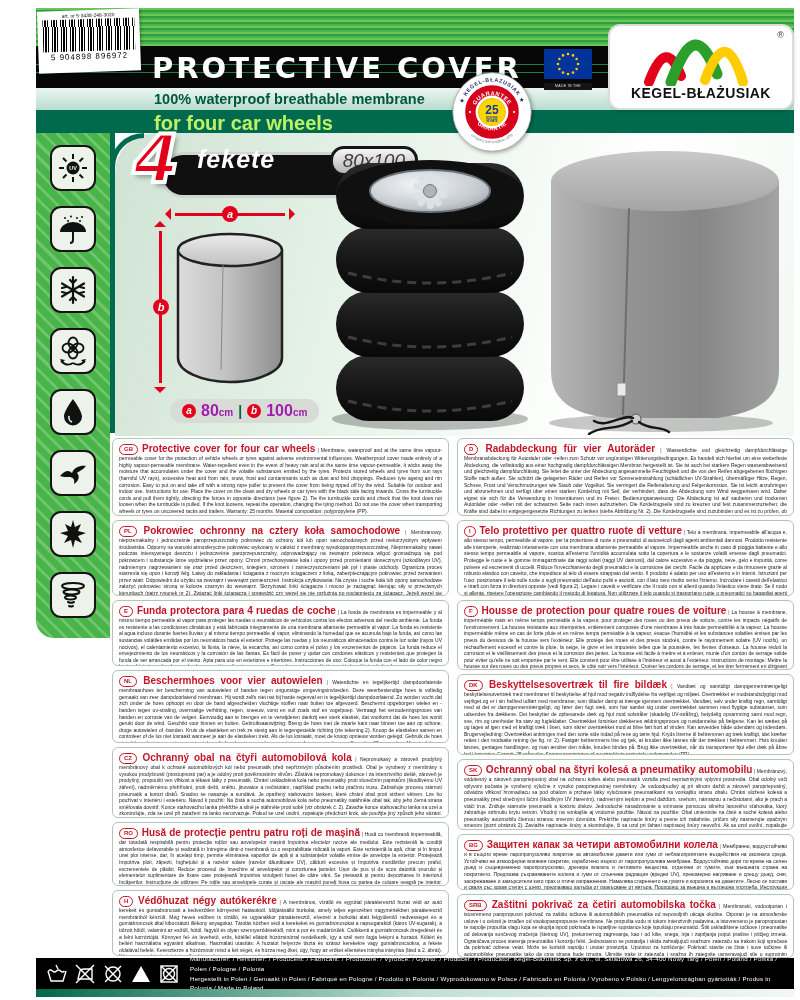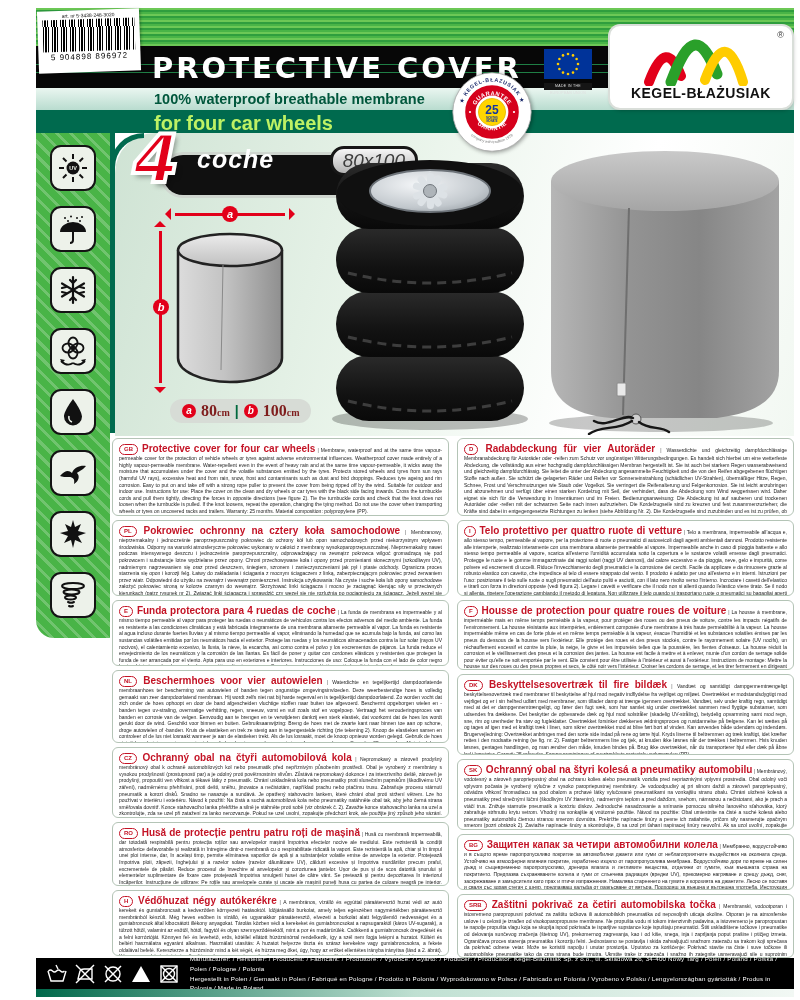--- a/index.html
+++ b/index.html
@@ -82,21 +82,21 @@
   .arrow-v::after{bottom:-10px;border-top-color:#e2001a;border-bottom:0;}
   .dim-letter{position:absolute;width:16px;height:16px;border-radius:50%;background:#e2001a;color:#fff;
     font-size:11px;font-weight:bold;font-style:italic;text-align:center;line-height:16px;z-index:2;}
   .letter-a{left:107px;top:73px;}
   .letter-b{left:38px;top:166px;}
 
   .size-pill{position:absolute;left:55px;top:266px;display:flex;align-items:center;gap:5px;
     background:#d7dcd6;border-radius:14px;padding:3px 12px;}
   .size-pill .cir{width:14px;height:14px;border-radius:50%;background:#e2001a;color:#fff;font-size:10px;
     font-weight:bold;font-style:italic;text-align:center;line-height:14px;}
-  .size-pill .val{color:#7f1d1d;font-weight:bold;font-size:16px;font-family:Liberation Serif, serif;}
+  .size-pill .val{color:#a21caf;font-weight:bold;font-size:16px;}
   .size-pill .val small{font-size:10px;}
   .size-pill .sep{color:#00693e;font-weight:bold;font-size:14px;}
 
   .tires-svg{position:absolute;left:213px;top:0px;width:205px;height:300px;}
   .cover-svg{position:absolute;left:424px;top:-2px;width:254px;height:304px;}
 
   
   .textarea{left:112px;top:438px;width:683px;height:520px;display:flex;gap:8px;}
   .col{display:flex;flex-direction:column;gap:4px;width:337px;}
   .lang-block{background:#fff;border:1px solid #b4c4b6;border-radius:6px;padding:3px 6px 2px;
@@ -300,21 +300,21 @@
 </div>
 
 <div class="abs divider-v"></div>
 <div class="abs corner-arc"></div>
 
 <div class="abs content">
 
   <div class="size-badge">
     <div class="pill-black"></div>
     <div class="big-four">4</div>
-    <div class="word-wheels">coche</div>
+    <div class="word-wheels">fekete</div>
     <div class="dim-box">80x100</div>
   </div>
 
   <svg class="cylinder" viewBox="0 0 114 155">
     <defs>
       <linearGradient id="cylBody" x1="0" y1="0" x2="1" y2="0">
         <stop offset="0" stop-color="#dcdcdc"></stop>
           <stop offset=".45" stop-color="#c3c3c3"></stop>
           <stop offset="1" stop-color="#8f8f8f"></stop>
       </linearGradient>

